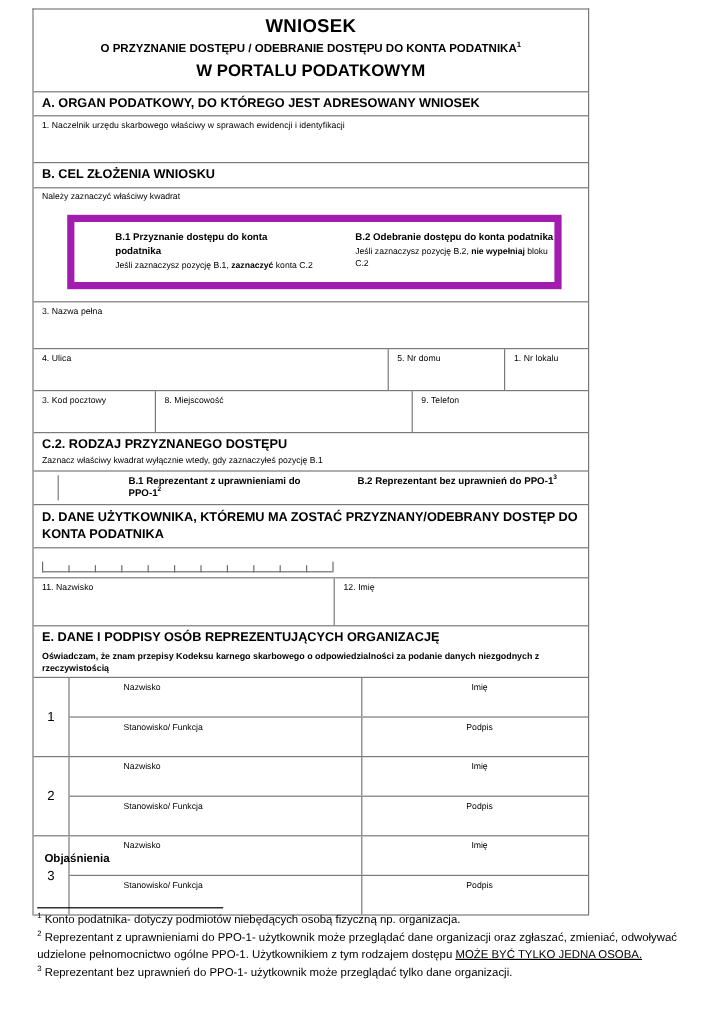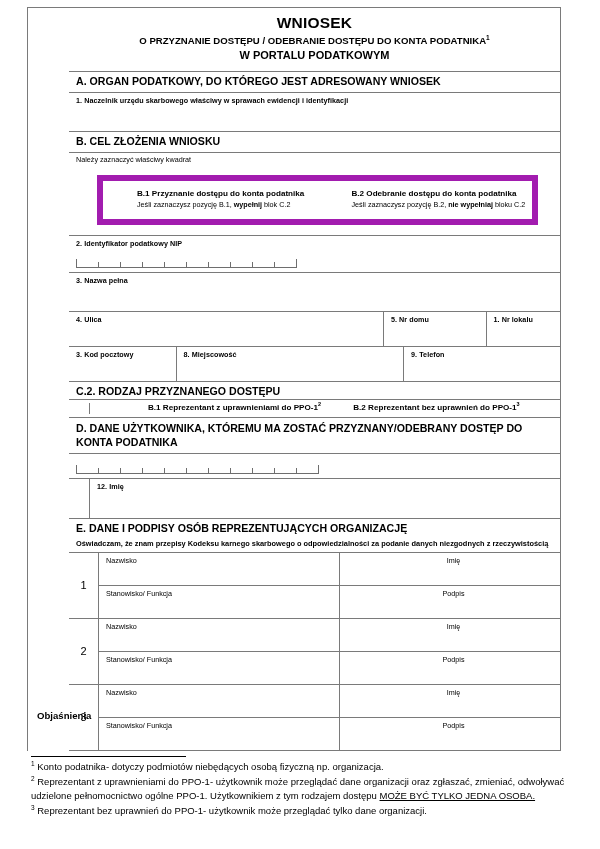--- a/index.html
+++ b/index.html
@@ -21,24 +21,23 @@
     width: 600px;
     height: 849px;
     padding: 0;
   }
 
   
   .form {
     position: absolute;
     left: 27px;
     top: 7px;
-    width: 534px;
+    width: 464px;
     border: 1px solid #7a7a7a;
     border-bottom: none;
-    padding-left: 41px;
   }
 
   .row {
     border-bottom: 1px solid #7a7a7a;
     position: relative;
   }
 
   
   .title-block {
     text-align: center;
@@ -50,21 +49,21 @@
     letter-spacing: .2px;
     line-height: 1.25;
   }
   .title-sub {
     font-size: 9.6px;
     font-weight: bold;
     line-height: 1.45;
     margin-top: 2px;
   }
   .title-sub2 {
-    font-size: 11px;
+    font-size: 14px;
     font-weight: bold;
     line-height: 1.45;
   }
   sup {
     font-size: 68%;
     vertical-align: super;
     line-height: 0;
   }
 
   
@@ -84,21 +83,20 @@
     letter-spacing: .05px;
   }
   .hint {
     font-size: 7.2px;
     padding: 2px 0 3px 7px;
     line-height: 1.3;
   }
 
   .field-cell {
     position: relative;
-    font-weight: bold;
   }
 
   
   .h-tall  { height: 39px; }
   .h-mid   { height: 34px; }
 
   
   .b-box-wrap { padding: 8px 22px 10px 28px; }
   .b-box {
     border: 6px solid #a21caf;
@@ -162,21 +160,21 @@
     width: 30px;
     display: flex;
     align-items: center;
     justify-content: center;
     font-size: 11px;
     border-right: 1px solid #7a7a7a;
   }
   .e-body { flex: 1; }
   .e-line { display: flex; }
   .e-line.topline { border-bottom: 1px solid #7a7a7a; }
-  .e-c1 { width: 52.1%; height: 32px; }
+  .e-c1 { width: 52.1%; height: 32px; margin-left: 38px; }
   .e-c2 { width: 47.9%; height: 32px; border-left: 1px solid #7a7a7a; text-align: center; }
   .e-lbl {
     font-size: 7.2px;
     padding: 3px 0 0 7px;
     line-height: 1.3;
   }
   .e-group { border-bottom: 1px solid #7a7a7a; }
   .e-group.last { border-bottom: none; }
 
   
@@ -225,48 +223,31 @@
       <div class="fld-label">1. Naczelnik urzędu skarbowego właściwy w sprawach ewidencji i identyfikacji</div>
     </div>
 
     <div class="row sec-head">B. CEL ZŁOŻENIA WNIOSKU</div>
     <div class="row">
       <div class="hint">Należy zaznaczyć właściwy kwadrat</div>
       <div class="b-box-wrap">
         <div class="b-box">
           <div class="b-half">
             <div class="b-title">B.1 Przyznanie dostępu do konta podatnika</div>
-            <div class="b-note"><span>Jeśli zaznaczysz pozycję B.1, </span><b>wypełnij</b><span> blok C.2</span></div>
+            <div class="b-note"><span>Jeśli zaznaczysz pozycję B.1, </span><b>zaznaczyć</b><span> konta C.2</span></div>
           </div>
           <div class="b-half">
             <div class="b-title">B.2 Odebranie dostępu do konta podatnika</div>
             <div class="b-note"><span>Jeśli zaznaczysz pozycję B.2, </span><b>nie wypełniaj</b><span> bloku C.2</span></div>
           </div>
         </div>
       </div>
     </div>
 
 
-    <div class="row field-cell">
-      <div class="fld-label">2. Identyfikator podatkowy NIP</div>
-      <div class="comb" id="nip-comb">
-          <div class="base" style="width: 220px;"></div>
-          <div class="tick edge" style="left: 0px;"></div>
-          <div class="tick" style="left: 22px;"></div>
-          <div class="tick" style="left: 44px;"></div>
-          <div class="tick" style="left: 66px;"></div>
-          <div class="tick" style="left: 88px;"></div>
-          <div class="tick" style="left: 110px;"></div>
-          <div class="tick" style="left: 132px;"></div>
-          <div class="tick" style="left: 154px;"></div>
-          <div class="tick" style="left: 176px;"></div>
-          <div class="tick" style="left: 198px;"></div>
-          <div class="tick edge" style="left: 220px;"></div>
-        </div>
-    </div>
 
     <div class="row field-cell h-tall">
       <div class="fld-label">3. Nazwa pełna</div>
     </div>
 
     <div class="row cols">
       <div class="field-cell h-mid" style="width:65.2%">
         <div class="fld-label">4. Ulica</div>
       </div>
       <div class="field-cell h-mid vline" style="width:18.3%">
@@ -284,20 +265,21 @@
       <div class="field-cell h-mid vline" style="width:46%">
         <div class="fld-label">8. Miejscowość</div>
       </div>
       <div class="field-cell h-mid vline" style="width:34.8%">
         <div class="fld-label">9. Telefon</div>
       </div>
     </div>
 
     <div class="row">
       <div class="sec-head" style="padding-bottom:0">C.2. RODZAJ PRZYZNANEGO DOSTĘPU</div>
+      <div class="hint">Zaznacz właściwy kwadrat wyłącznie wtedy, gdy zaznaczyłeś pozycję B.1</div>
     </div>
 
     <div class="row">
       <div class="c2-choices">
         <div class="c2-cell c2-a vline"><span>B.1 Reprezentant z uprawnieniami do PPO-1</span><sup>2</sup></div>
         <div class="c2-cell c2-b"><span>B.2 Reprezentant bez uprawnień do PPO-1</span><sup>3</sup></div>
       </div>
     </div>
 
     <div class="row sec-head two-line">D. DANE UŻYTKOWNIKA, KTÓREMU MA ZOSTAĆ PRZYZNANY/ODEBRANY DOSTĘP DO KONTA PODATNIKA</div>
@@ -314,20 +296,23 @@
           <div class="tick" style="left: 132px;"></div>
           <div class="tick" style="left: 154px;"></div>
           <div class="tick" style="left: 176px;"></div>
           <div class="tick" style="left: 198px;"></div>
           <div class="tick" style="left: 220px;"></div>
           <div class="tick edge" style="left: 242px;"></div>
         </div>
     </div>
 
     <div class="row cols">
+      <div class="field-cell h-tall" style="width:52.1%">
+        <div class="fld-label">11. Nazwisko</div>
+      </div>
       <div class="field-cell h-tall vline" style="width:47.9%">
         <div class="fld-label">12. Imię</div>
       </div>
     </div>
 
     <div class="row">
       <div class="sec-head" style="padding-bottom:1px">E. DANE I PODPISY OSÓB REPREZENTUJĄCYCH ORGANIZACJĘ</div>
       <div class="hint" style="font-weight:bold;font-size:7.4px">Oświadczam, że znam przepisy Kodeksu karnego skarbowego o odpowiedzialności za podanie danych niezgodnych z rzeczywistością</div>
     </div>
 

